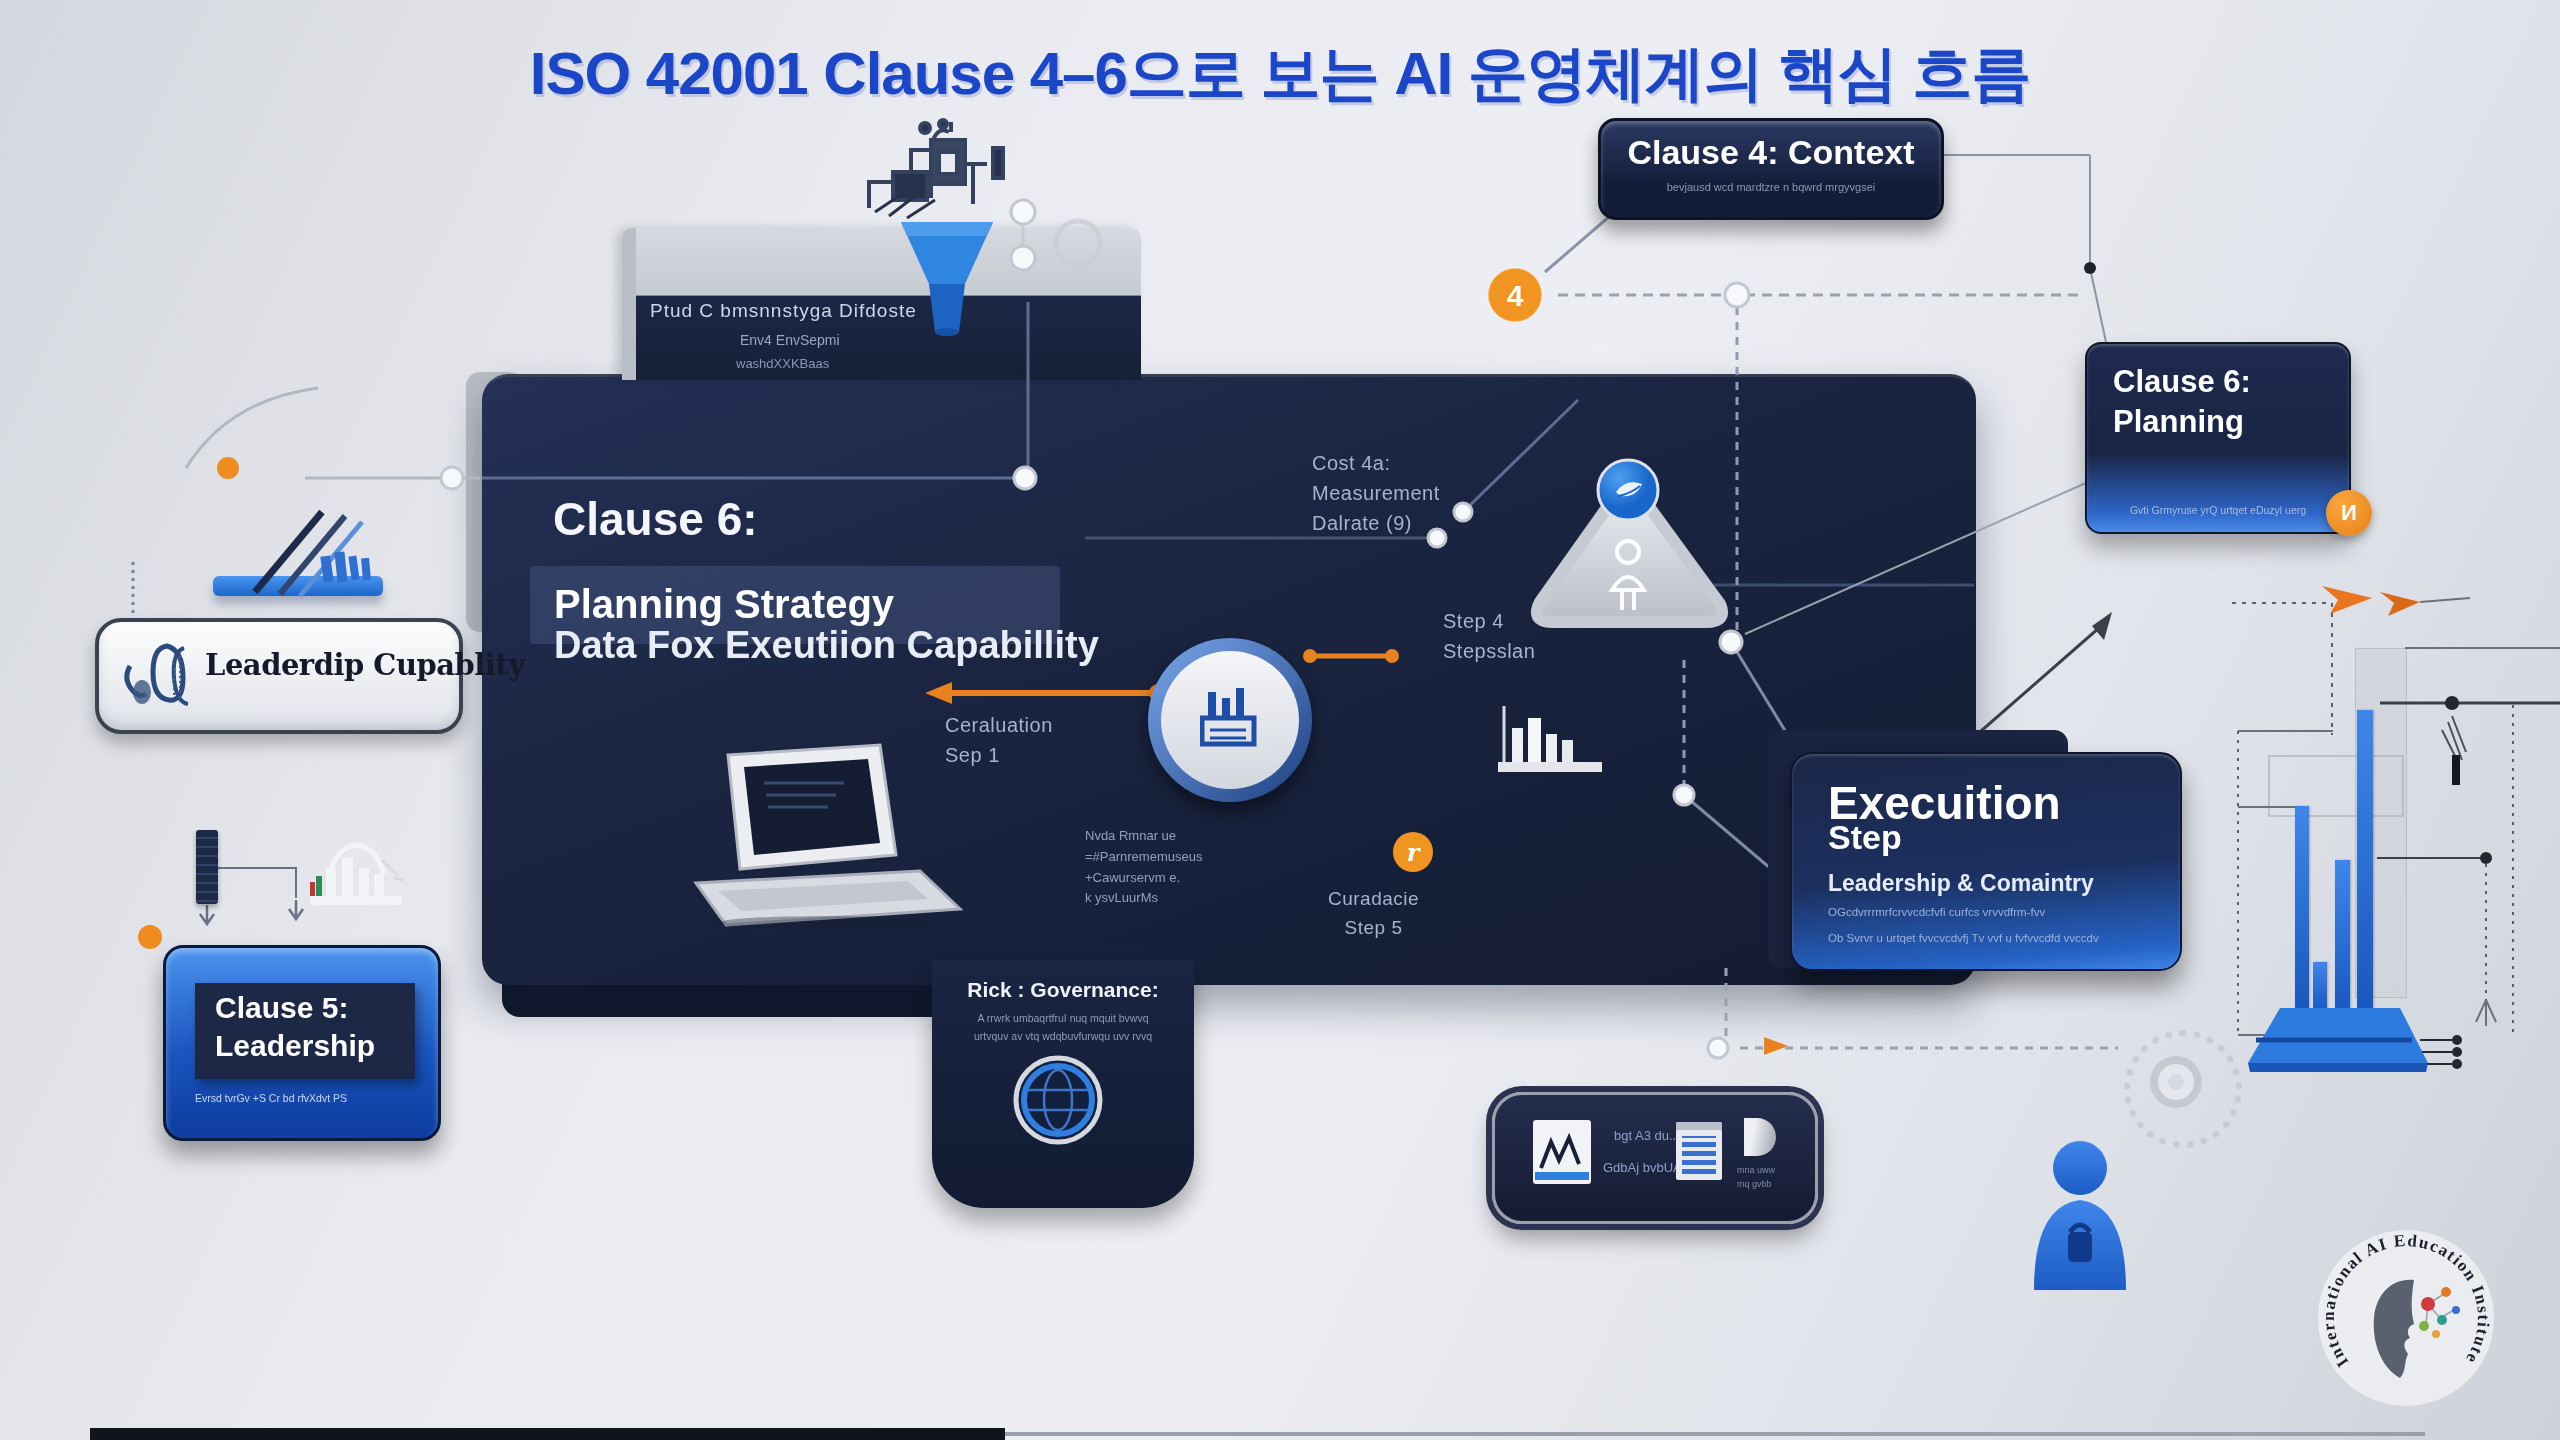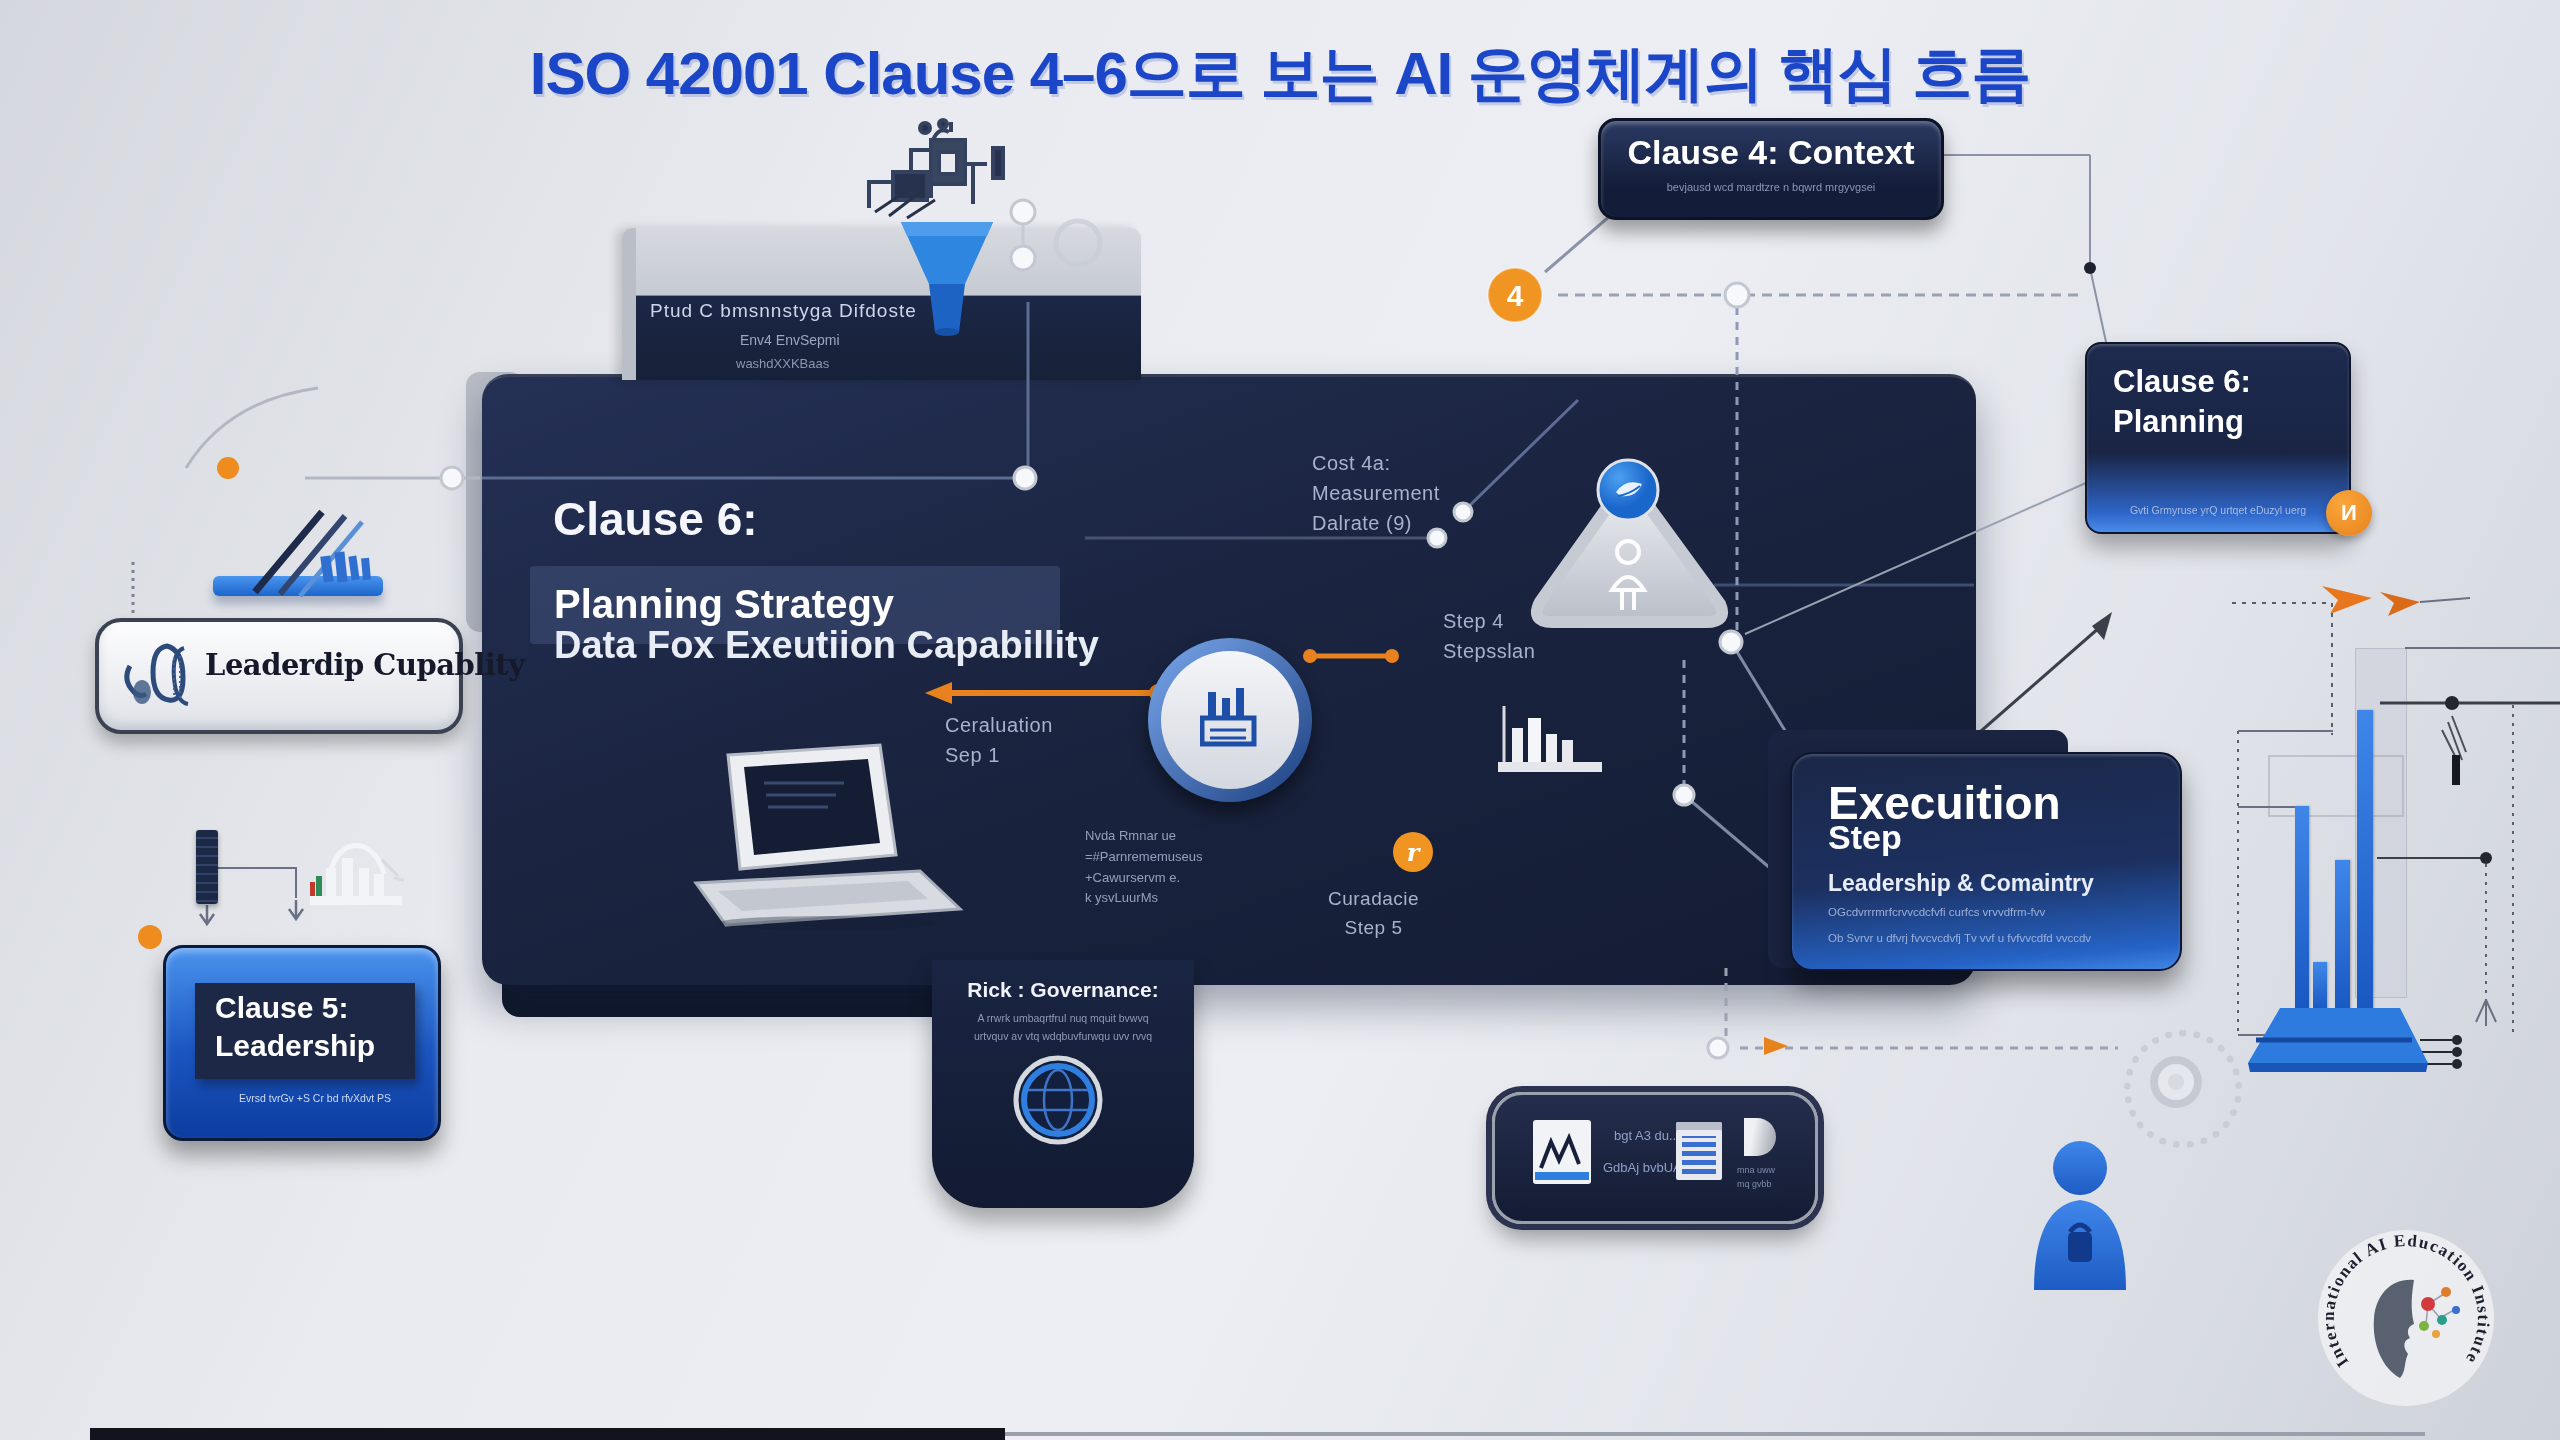--- a/index.html
+++ b/index.html
@@ -57,21 +57,21 @@
   .cardExec .l2{position:absolute;left:36px;top:64px;font-size:34px;font-weight:800;color:#fff;}
   .cardExec .sub{position:absolute;left:36px;top:116px;font-size:23px;font-weight:700;color:#e6ecf8;filter:blur(.3px);}
   .cardExec .m1{position:absolute;left:36px;top:152px;font-size:11.5px;color:#9db0d8;filter:blur(.6px);}
   .cardExec .m2{position:absolute;left:36px;top:178px;font-size:11.5px;color:#9db0d8;filter:blur(.6px);}
   .card5{left:163px;top:945px;width:272px;height:190px;z-index:10;border-radius:20px;
     background:linear-gradient(180deg,#4a93ee 0%,#1b55c0 55%,#0c3c9e 100%);
     border:3px solid #0a1a3a;box-shadow:0 14px 22px rgba(0,0,0,.35), inset 0 4px 6px rgba(255,255,255,.35);}
   .card5ov{left:195px;top:983px;width:220px;height:96px;background:#1d2847;z-index:11;box-shadow:4px 6px 10px rgba(0,0,0,.35);}
   .card5ov .l1{position:absolute;left:20px;top:8px;font-size:30px;font-weight:800;color:#fff;}
   .card5ov .l2{position:absolute;left:20px;top:46px;font-size:30px;font-weight:800;color:#fff;}
-  .card5sub{left:195px;top:1092px;width:210px;font-size:10.5px;color:#cfd9ec;filter:blur(.6px);z-index:11;margin-left:44px;}
+  .card5sub{left:195px;top:1092px;width:210px;font-size:10.5px;color:#cfd9ec;filter:blur(.6px);z-index:11;}
   
   .pill{left:95px;top:618px;width:360px;height:108px;z-index:10;border-radius:26px;
     background:linear-gradient(180deg,#fdfdfe,#dfe2e8);border:4px solid #3a4252;
     box-shadow:0 10px 16px rgba(0,0,0,.25), inset 0 -6px 10px rgba(120,130,150,.25);}
   .pillText{left:205px;top:648px;font-size:29px;font-weight:700;color:#15192a;
     font-family:"DejaVu Serif",serif;letter-spacing:-.5px;z-index:11;}
   
   .anaPill{left:1492px;top:1092px;width:320px;height:126px;z-index:10;border-radius:30px;
     background:linear-gradient(180deg,#242d4c,#141c34);
     border:3px solid #9aa0ac;box-shadow:0 0 0 6px #2c3350, 0 14px 22px rgba(0,0,0,.35);}
@@ -235,21 +235,21 @@
     <div class="s">Gvti Grmyruse yrQ urtqet eDuzyl uerg</div>
   </div>
   <div class="abs markerN">И</div>
 
   <div class="abs backPlate"></div>
   <div class="abs cardExec">
     <div class="l1">Execuition</div>
     <div class="l2">Step</div>
     <div class="sub">Leadership &amp; Comaintry</div>
     <div class="m1">OGcdvrrrmrfcrvvcdcfvfi curfcs vrvvdfrm-fvv</div>
-    <div class="m2">Ob Svrvr u dfvrj fvvcvcdvfj Tv vvf u fvfvvcdfd vvccdv</div>
+    <div class="m2">Ob Svrvr u urtqet fvvcvcdvfj Tv vvf u fvfvvcdfd vvccdv</div>
   </div>
 
   <div class="abs card5"></div>
   <div class="abs card5ov">
     <div class="l1">Clause 5:</div>
     <div class="l2">Leadership</div>
   </div>
   <div class="abs card5sub">Evrsd tvrGv +S Cr bd rfvXdvt PS</div>
 
   <div class="abs pill"></div>

